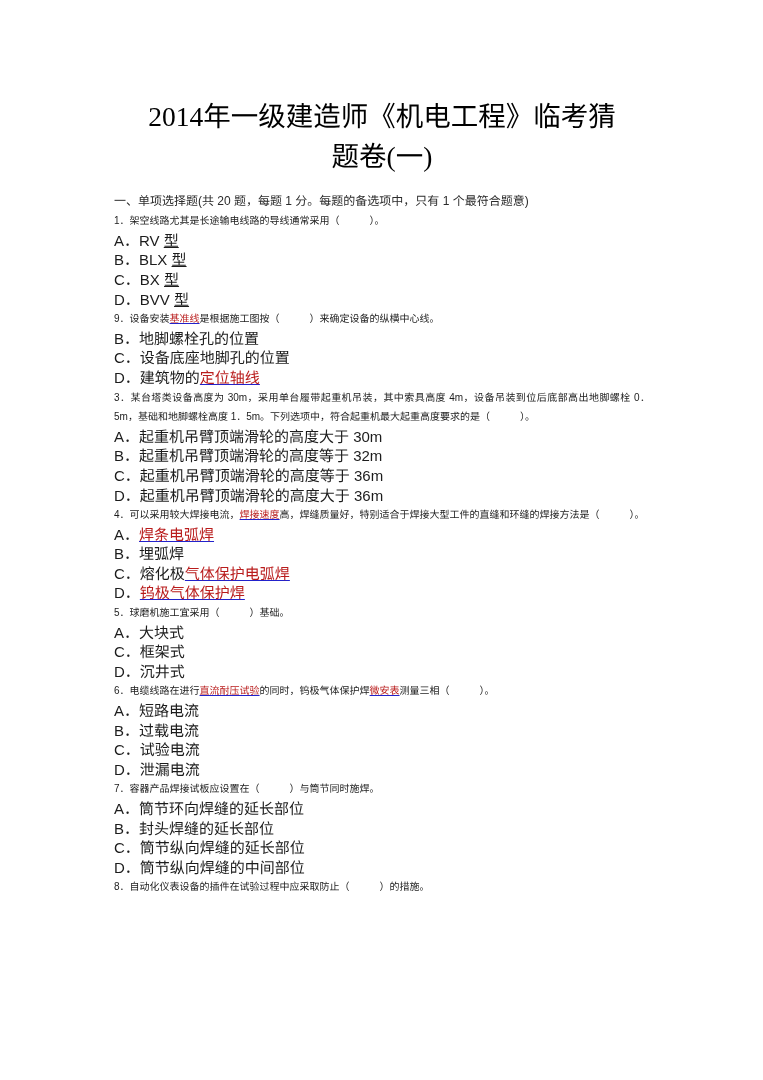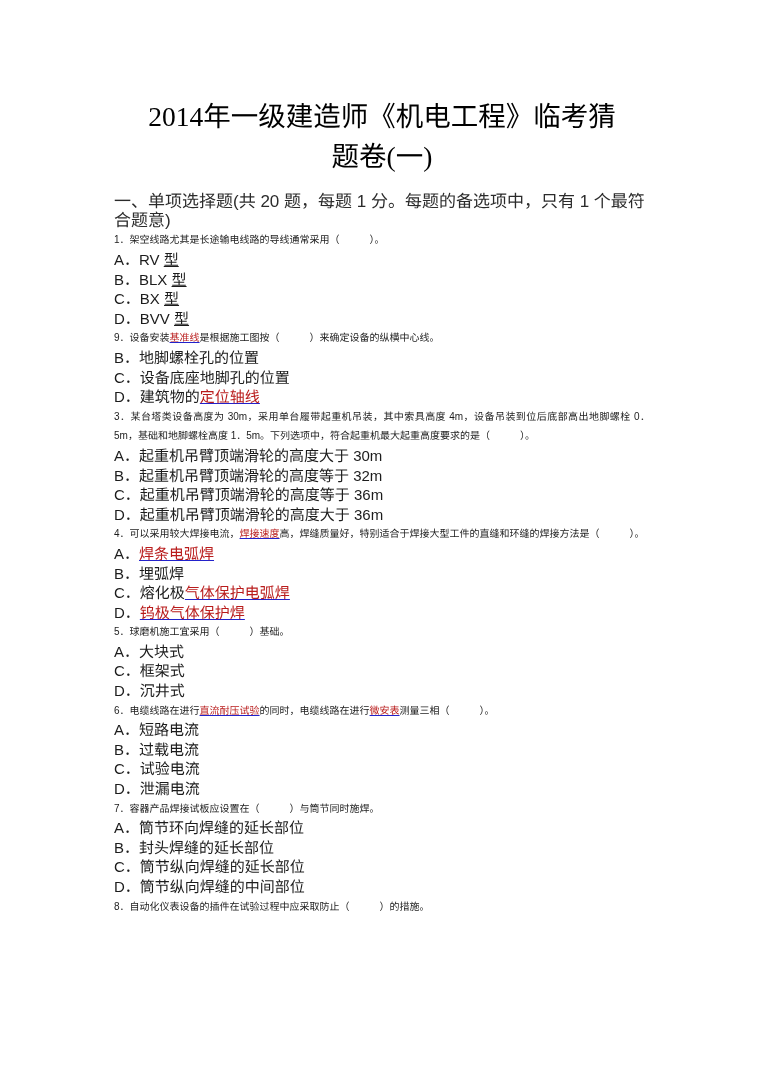--- a/index.html
+++ b/index.html
@@ -47,21 +47,21 @@
   }
   .doc-title .line2 {
     display: block;
   }
 
   
   .section-head {
     margin: 0;
     padding-top: 15px;
     font-family: "Liberation Sans", "DejaVu Sans", sans-serif;
-    font-size: 17px;
+    font-size: 12px;
     line-height: 19.2px;
     color: #2b2b2b;
   }
 
   .q-stem {
     margin: 0;
     font-family: "Liberation Sans", "DejaVu Sans", sans-serif;
     font-size: 10px;
     line-height: 19.6px;
     color: #1c1c1c;
@@ -123,21 +123,21 @@
     <p class="q-opt"><span>A．</span><a class="lnk" href="#">焊条电弧焊</a></p>
     <p class="q-opt"><span>B．</span><span>埋弧焊</span></p>
     <p class="q-opt"><span>C．</span><span>熔化极</span><a class="lnk" href="#">气体保护电弧焊</a></p>
     <p class="q-opt"><span>D．</span><a class="lnk" href="#">钨极气体保护焊</a></p>
 
     <p class="q-stem">5．球磨机施工宜采用（　　　）基础。</p>
     <p class="q-opt"><span>A．</span><span>大块式</span></p>
     <p class="q-opt"><span>C．</span><span>框架式</span></p>
     <p class="q-opt"><span>D．</span><span>沉井式</span></p>
 
-    <p class="q-stem"><span>6．电缆线路在进行</span><a class="lnk" href="#">直流耐压试验</a><span>的同时，电缆线路在进行</span><a class="lnk" href="#">微安表</a><span>测量三相（　　　）。</span></p>
+    <p class="q-stem"><span>6．电缆线路在进行</span><a class="lnk" href="#">直流耐压试验</a><span>的同时，钨极气体保护焊</span><a class="lnk" href="#">微安表</a><span>测量三相（　　　）。</span></p>
     <p class="q-opt"><span>A．</span><span>短路电流</span></p>
     <p class="q-opt"><span>B．</span><span>过载电流</span></p>
     <p class="q-opt"><span>C．</span><span>试验电流</span></p>
     <p class="q-opt"><span>D．</span><span>泄漏电流</span></p>
 
     <p class="q-stem">7．容器产品焊接试板应设置在（　　　）与筒节同时施焊。</p>
     <p class="q-opt"><span>A．</span><span>筒节环向焊缝的延长部位</span></p>
     <p class="q-opt"><span>B．</span><span>封头焊缝的延长部位</span></p>
     <p class="q-opt"><span>C．</span><span>筒节纵向焊缝的延长部位</span></p>
     <p class="q-opt"><span>D．</span><span>筒节纵向焊缝的中间部位</span></p>

